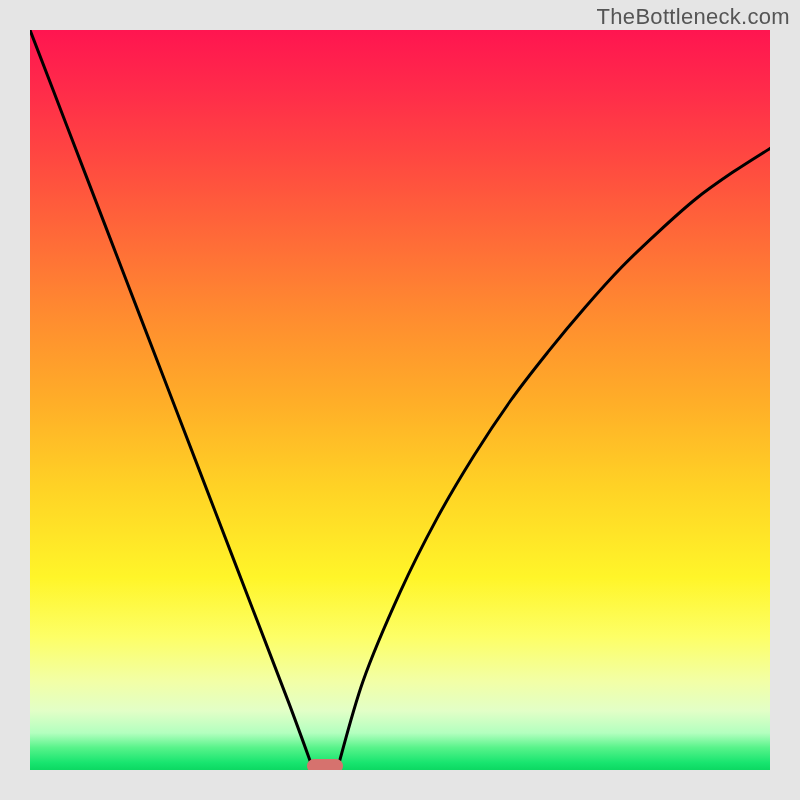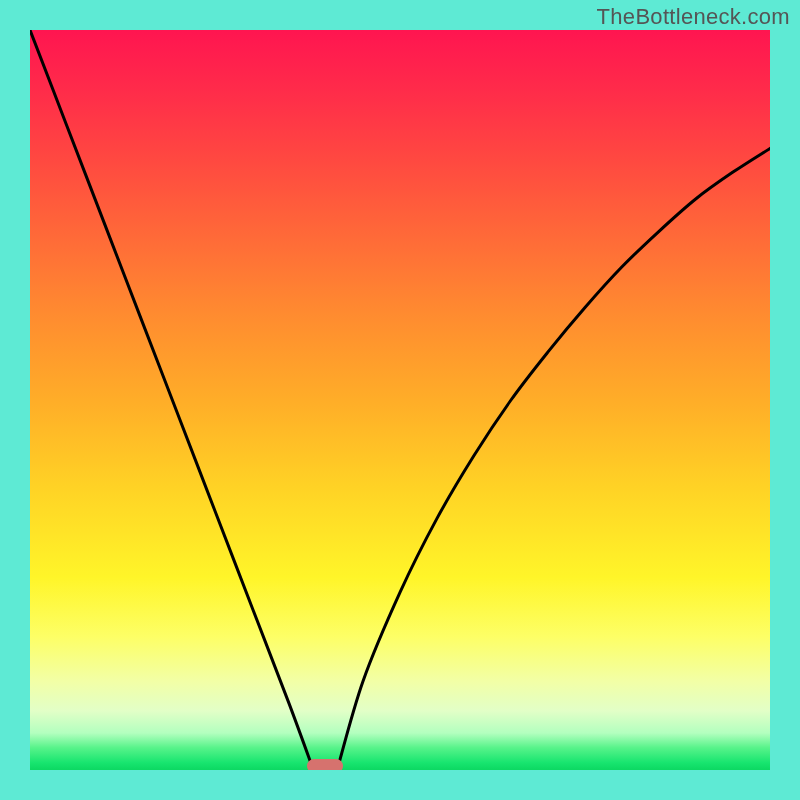--- a/index.html
+++ b/index.html
@@ -8,21 +8,21 @@
     width: 800px;
     height: 800px;
     overflow: hidden;
     background: #000;
     font-family: Arial, Helvetica, sans-serif;
   }
   .frame {
     position: relative;
     width: 800px;
     height: 800px;
-    background: #5eead4;
+    background: #e5e5e5;
   }
   .watermark {
     position: absolute;
     top: 4px;
     right: 10px;
     color: #555;
     font-size: 22px;
     font-weight: 500;
     letter-spacing: 0.3px;
     z-index: 10;

